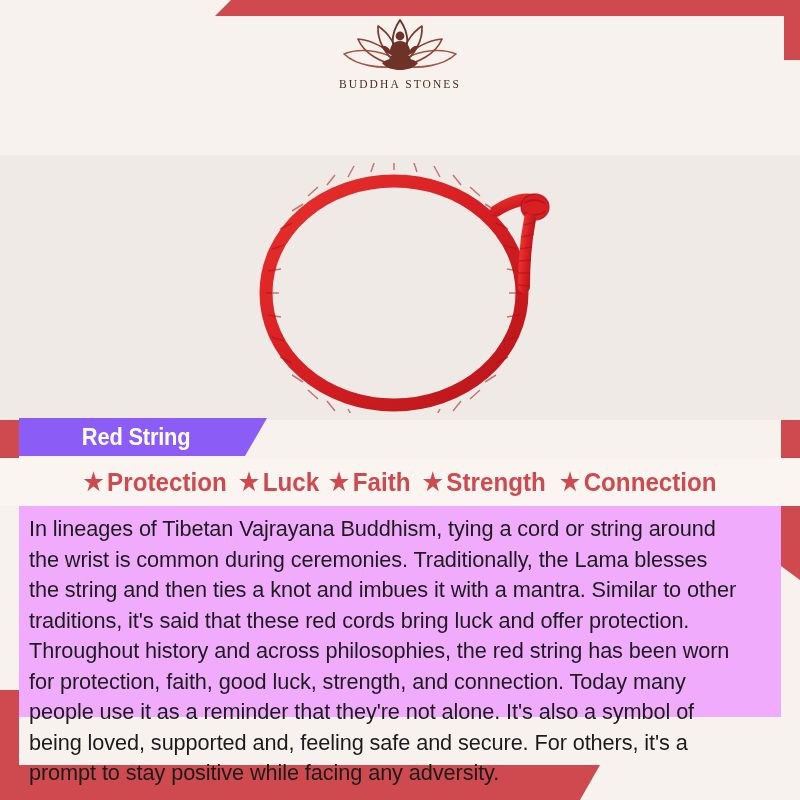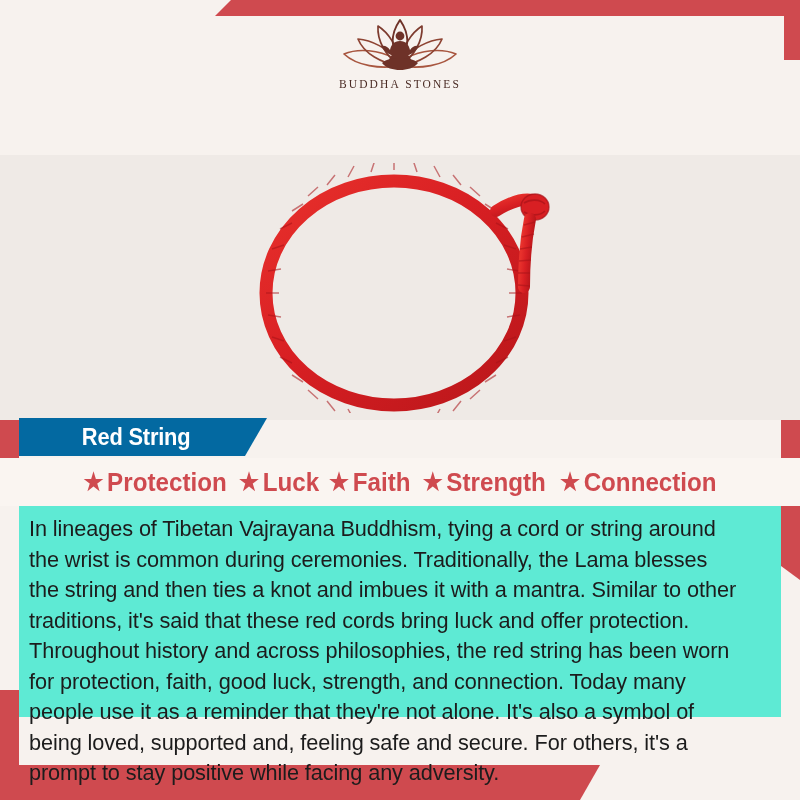--- a/index.html
+++ b/index.html
@@ -106,21 +106,21 @@
 
   
   #banner-row {
     position: absolute;
     left: 0; top: 418px; width: 800px; height: 38px;
   }
   #banner {
     position: absolute;
     left: 19px; top: 0;
     width: 248px; height: 38px;
-    background: #0369a1;
+    background: #8b5cf6;
     clip-path: polygon(0 0, 100% 0, calc(100% - 22px) 100%, 0 100%);
     display: flex;
     align-items: center;
   }
   #banner-label {
     color: #ffffff;
     font-size: 23px;
     font-weight: bold;
     margin-left: 60px;
     letter-spacing: -0.2px;
@@ -146,21 +146,21 @@
     white-space: nowrap;
     transform: scaleX(0.93);
   }
   .feature .star { font-size: 24px; margin-right: 4px; line-height: 1; }
 
   
   #body-copy {
     position: absolute;
     left: 19px; top: 506px;
     width: 762px; height: 211px;
-    background: #5eead4;
+    background: #f0abfc;
     box-sizing: border-box;
     padding: 8px 18px 0 10px;
   }
   #body-text {
     margin: 0;
     color: #1c1c1c;
     font-size: 22.5px;
     line-height: 30.5px;
     font-weight: 500;
     transform: scaleX(0.965);

